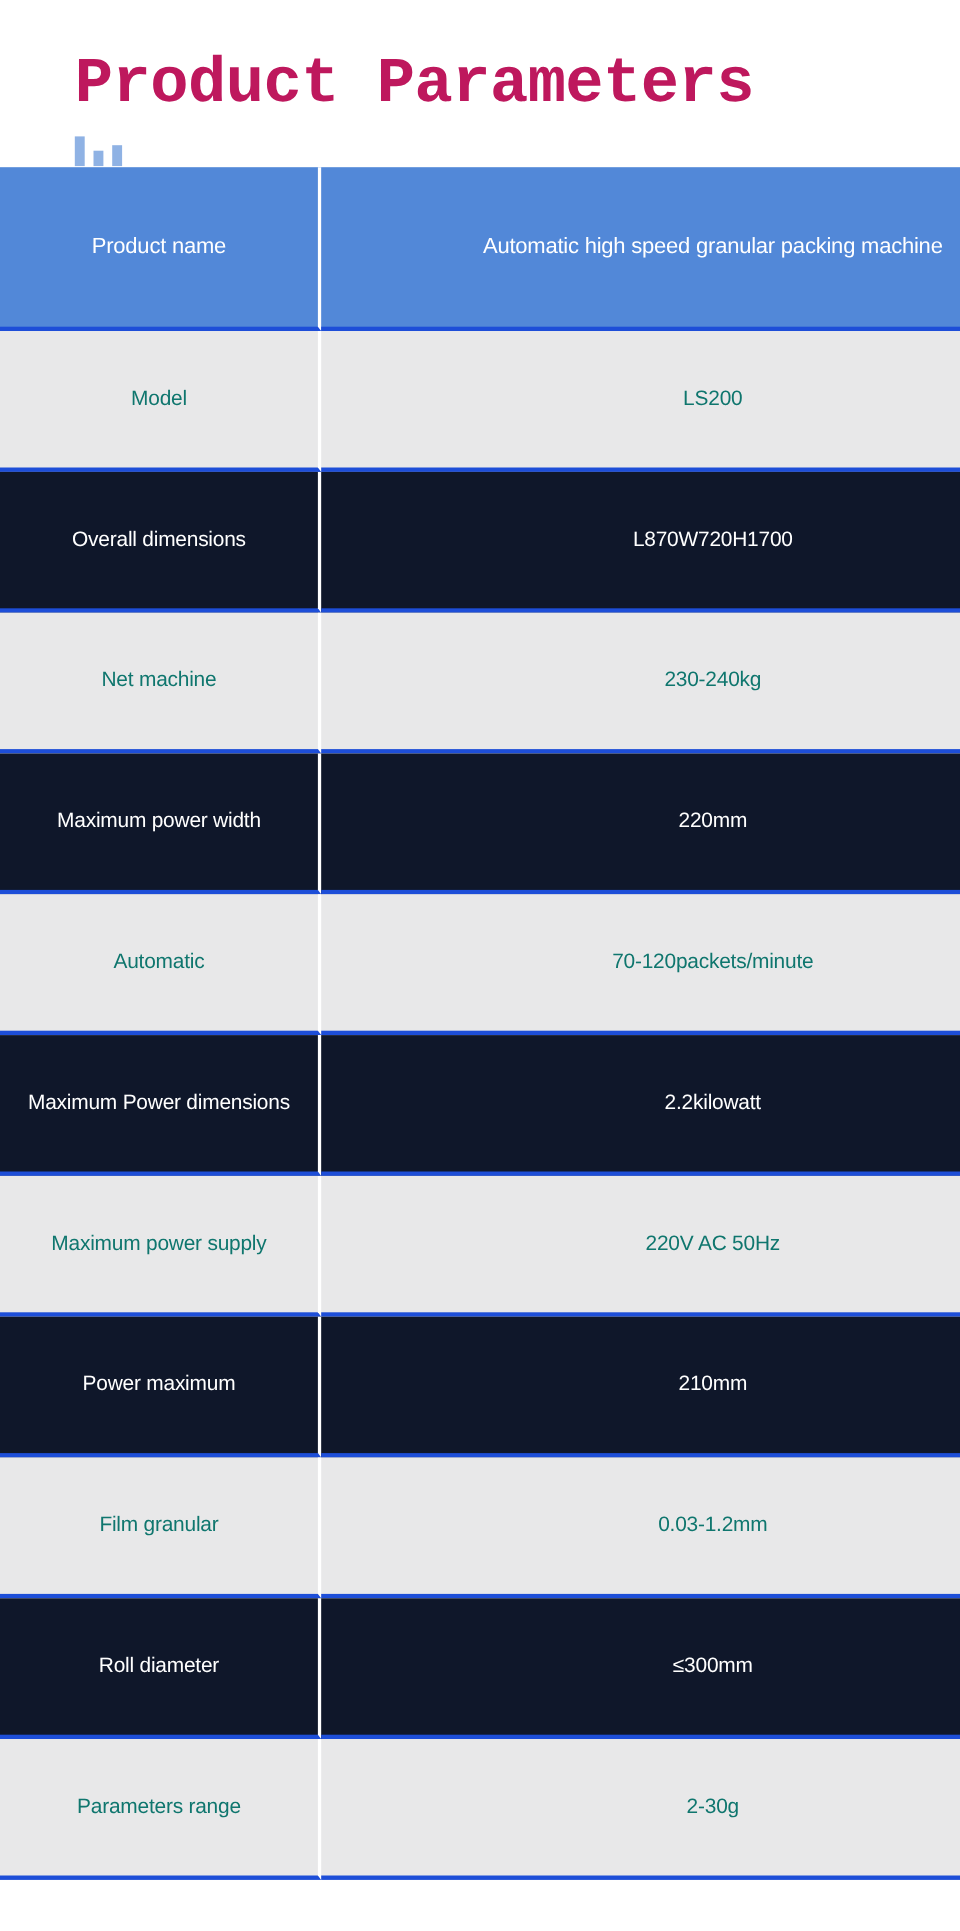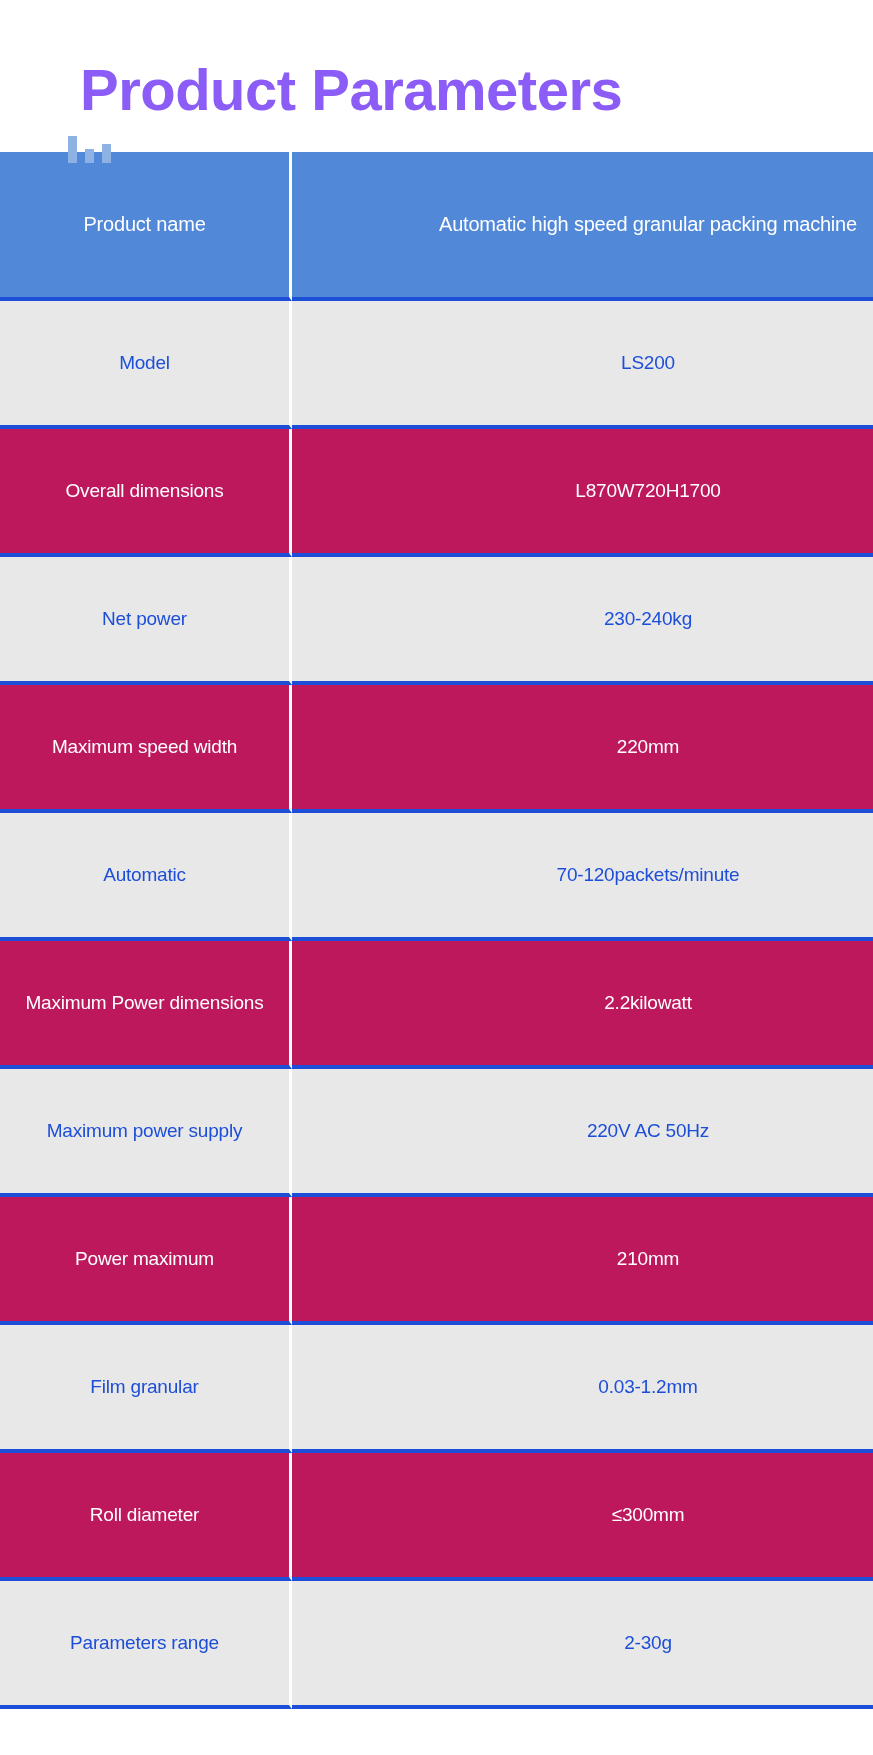--- a/index.html
+++ b/index.html
@@ -22,27 +22,27 @@
   }
 
   
   .header {
     padding: 48px 0 0 68px;
     height: 152px;
     box-sizing: border-box;
     background: #ffffff;
   }
   .page-title {
-    font-family: Liberation Sans, sans-serif;
+    font-family: Liberation Mono, monospace;
     font-size: 58px;
     font-weight: bold;
     line-height: 1.05;
     letter-spacing: -0.5px;
-    color: #8b5cf6;
-    margin: 12px;
+    color: #be185d;
+    margin: 0;
     white-space: nowrap;
   }
   .title-accent {
     margin-top: 14px;
     height: 28px;
     display: flex;
     align-items: flex-end;
     gap: 8px;
   }
   .title-accent span {
@@ -72,26 +72,26 @@
     font-family: "Liberation Sans", sans-serif;
     font-size: 19px;
     letter-spacing: -0.2px;
     border-bottom: 4px solid #1d4ed8;
     margin-left: 26px;
   }
   .col-label { width: 277px; border-right: 3px solid #ffffff; }
   .col-value { width: 596px; }
 
   tr.row-blue td {
-    background: #be185d;
+    background: #0f172a;
     color: #ffffff;
   }
   tr.row-gray td {
     background: #e8e8e9;
-    color: #1d4ed8;
+    color: #0f766e;
   }
 
   tr.row-head td {
     background: #5288d8;
     color: #ffffff;
     height: 125px;
   }
   tr.row-head td.col-value {
     padding-left: 58px;
     padding-right: 58px;
@@ -125,25 +125,25 @@
         </tr>
         <tr class="row-gray row-body">
           <td class="col-label">Model</td>
           <td class="col-value">LS200</td>
         </tr>
         <tr class="row-blue row-body">
           <td class="col-label">Overall dimensions</td>
           <td class="col-value">L870W720H1700</td>
         </tr>
         <tr class="row-gray row-body">
-          <td class="col-label">Net power</td>
+          <td class="col-label">Net machine</td>
           <td class="col-value">230-240kg</td>
         </tr>
         <tr class="row-blue row-body">
-          <td class="col-label">Maximum speed width</td>
+          <td class="col-label">Maximum power width</td>
           <td class="col-value">220mm</td>
         </tr>
         <tr class="row-gray row-body">
           <td class="col-label">Automatic</td>
           <td class="col-value">70-120packets/minute</td>
         </tr>
         <tr class="row-blue row-body">
           <td class="col-label">Maximum Power dimensions</td>
           <td class="col-value">2.2kilowatt</td>
         </tr>

